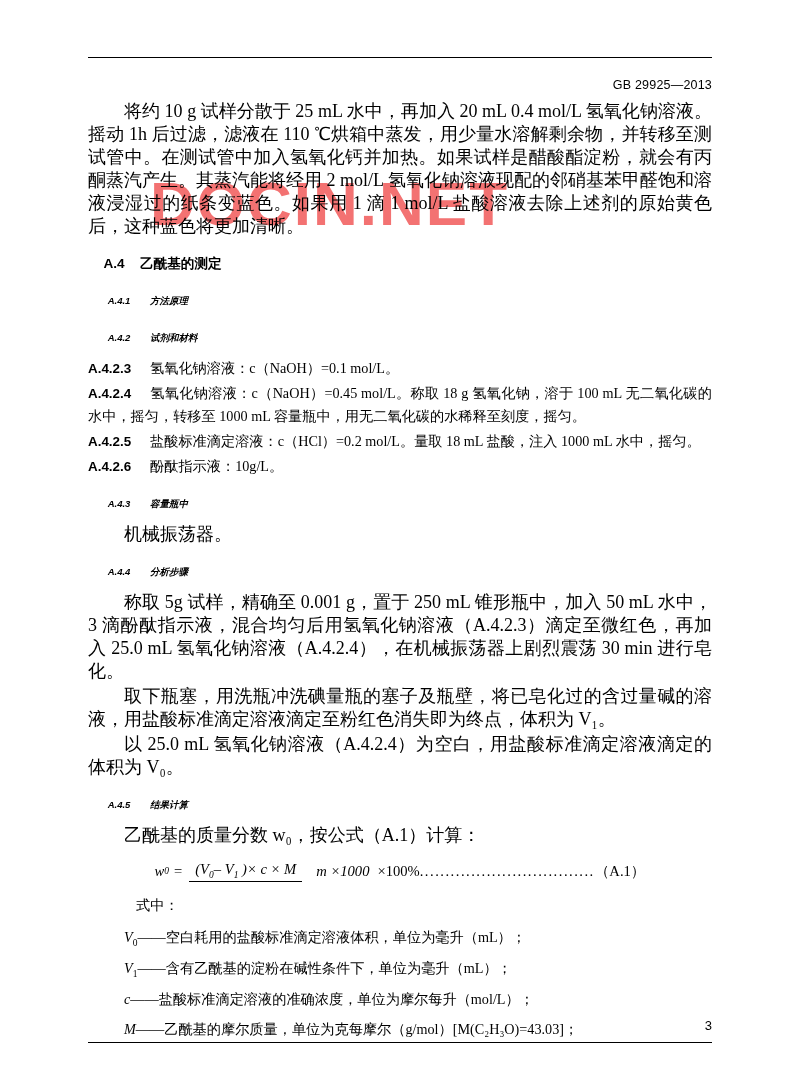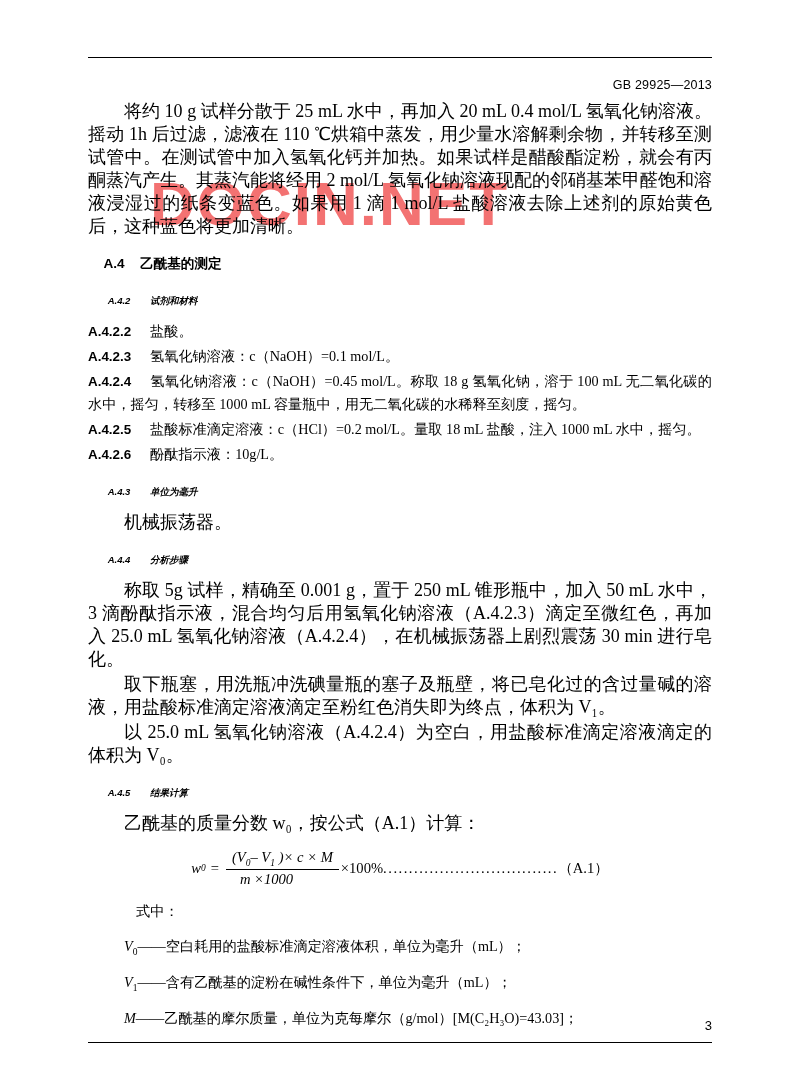--- a/index.html
+++ b/index.html
@@ -91,21 +91,22 @@
   .formula {
     display: flex;
     align-items: center;
     font-style: italic;
     font-family: "Liberation Serif", serif;
   }
   .w0 { font-style: italic; }
   .eq { margin: 0 5px; font-style: normal; }
   .frac {
     display: inline-flex;
-    flex-direction: column;
+    flex-direction: row;
+    align-items: center;
     vertical-align: middle;
     margin: 0 2px;
   }
   .frac .top {
     padding: 0 6px 1px 6px;
     border-bottom: 1px solid #000;
     white-space: nowrap;
   }
   .frac .bot {
     padding: 1px 6px 0 6px;
@@ -114,21 +115,21 @@
   }
   .sub { font-size: 9.5px; vertical-align: sub; font-style: italic; }
   .subn { font-size: 9.5px; vertical-align: sub; font-style: normal; }
   .times { font-style: normal; }
   .dots { letter-spacing: 1.5px; font-style: normal; }
   .eqno { font-style: normal; white-space: nowrap; }
 
   .defs { margin-top: 8px; }
   .defs .line {
     font-size: 14.2px;
-    line-height: 30px;
+    line-height: 25px;
     margin-left: 36px;
   }
   .defs .sym { font-style: italic; }
 
   .where { margin-left: 48px; font-size: 14.2px; line-height: 23px; }
 
   .pageno {
     position: absolute;
     right: 88px;
     top: 1018px;
@@ -164,43 +165,43 @@
   <div class="watermark">DOCIN.NET</div>
 
   <div class="content">
 
     <p class="indent">将约 10 g 试样分散于 25 mL 水中，再加入 20 mL 0.4 mol/L 氢氧化钠溶液。摇动 1h 后过滤，滤液在 110 ℃烘箱中蒸发，用少量水溶解剩余物，并转移至测试管中。在测试管中加入氢氧化钙并加热。如果试样是醋酸酯淀粉，就会有丙酮蒸汽产生。其蒸汽能将经用 2 mol/L 氢氧化钠溶液现配的邻硝基苯甲醛饱和溶液浸湿过的纸条变蓝色。如果用 1 滴 1 mol/L 盐酸溶液去除上述剂的原始黄色后，这种蓝色将更加清晰。</p>
 
     <div class="heading">
       <span class="num">A.4</span><span>乙酰基的测定</span>
     </div>
 
+    <div class="heading sub">
+      <span class="num">A.4.1</span><span>方法原理</span>
+    </div>
 
     <div class="heading sub">
       <span class="num">A.4.2</span><span>试剂和材料</span>
     </div>
 
     <p class="item">
-      <span class="num">A.4.2.2</span><span>盐酸。</span>
-    </p>
-    <p class="item">
       <span class="num">A.4.2.3</span><span>氢氧化钠溶液：c（NaOH）=0.1 mol/L。</span>
     </p>
     <p class="item">
       <span class="num">A.4.2.4</span><span>氢氧化钠溶液：c（NaOH）=0.45 mol/L。称取 18 g 氢氧化钠，溶于 100 mL 无二氧化碳的水中，摇匀，转移至 1000 mL 容量瓶中，用无二氧化碳的水稀释至刻度，摇匀。</span>
     </p>
     <p class="item">
       <span class="num">A.4.2.5</span><span>盐酸标准滴定溶液：c（HCl）=0.2 mol/L。量取 18 mL 盐酸，注入 1000 mL 水中，摇匀。</span>
     </p>
     <p class="item">
       <span class="num">A.4.2.6</span><span>酚酞指示液：10g/L。</span>
     </p>
 
     <div class="heading sub">
-      <span class="num">A.4.3</span><span>单位为毫升</span>
+      <span class="num">A.4.3</span><span>容量瓶中</span>
     </div>
     <p class="indent">机械振荡器。</p>
 
     <div class="heading sub">
       <span class="num">A.4.4</span><span>分析步骤</span>
     </div>
     <p class="indent">称取 5g 试样，精确至 0.001 g，置于 250 mL 锥形瓶中，加入 50 mL 水中，3 滴酚酞指示液，混合均匀后用氢氧化钠溶液（A.4.2.3）滴定至微红色，再加入 25.0 mL 氢氧化钠溶液（A.4.2.4），在机械振荡器上剧烈震荡 30 min 进行皂化。</p>
     <p class="indent">取下瓶塞，用洗瓶冲洗碘量瓶的塞子及瓶壁，将已皂化过的含过量碱的溶液，用盐酸标准滴定溶液滴定至粉红色消失即为终点，体积为 V₁。</p>
     <p class="indent">以 25.0 mL 氢氧化钠溶液（A.4.2.4）为空白，用盐酸标准滴定溶液滴定的体积为 V₀。</p>
 
@@ -229,20 +230,23 @@
     <div class="where">式中：</div>
 
     <div class="defs">
       <div class="line">
         <span class="sym">V</span><span class="subn">0</span><span>——空白耗用的盐酸标准滴定溶液体积，单位为毫升（mL）；</span>
       </div>
       <div class="line">
         <span class="sym">V</span><span class="subn">1</span><span>——含有乙酰基的淀粉在碱性条件下，单位为毫升（mL）；</span>
       </div>
       <div class="line">
+        <span class="sym">c</span><span class="subn"></span><span>——盐酸标准滴定溶液的准确浓度，单位为摩尔每升（mol/L）；</span>
+      </div>
+      <div class="line">
         <span class="sym">M</span><span class="subn"></span><span>——乙酰基的摩尔质量，单位为克每摩尔（g/mol）[M(C₂H₃O)=43.03]；</span>
       </div>
 
     </div>
 
   </div>
 
   <div class="pageno">3</div>
 </div>
 

